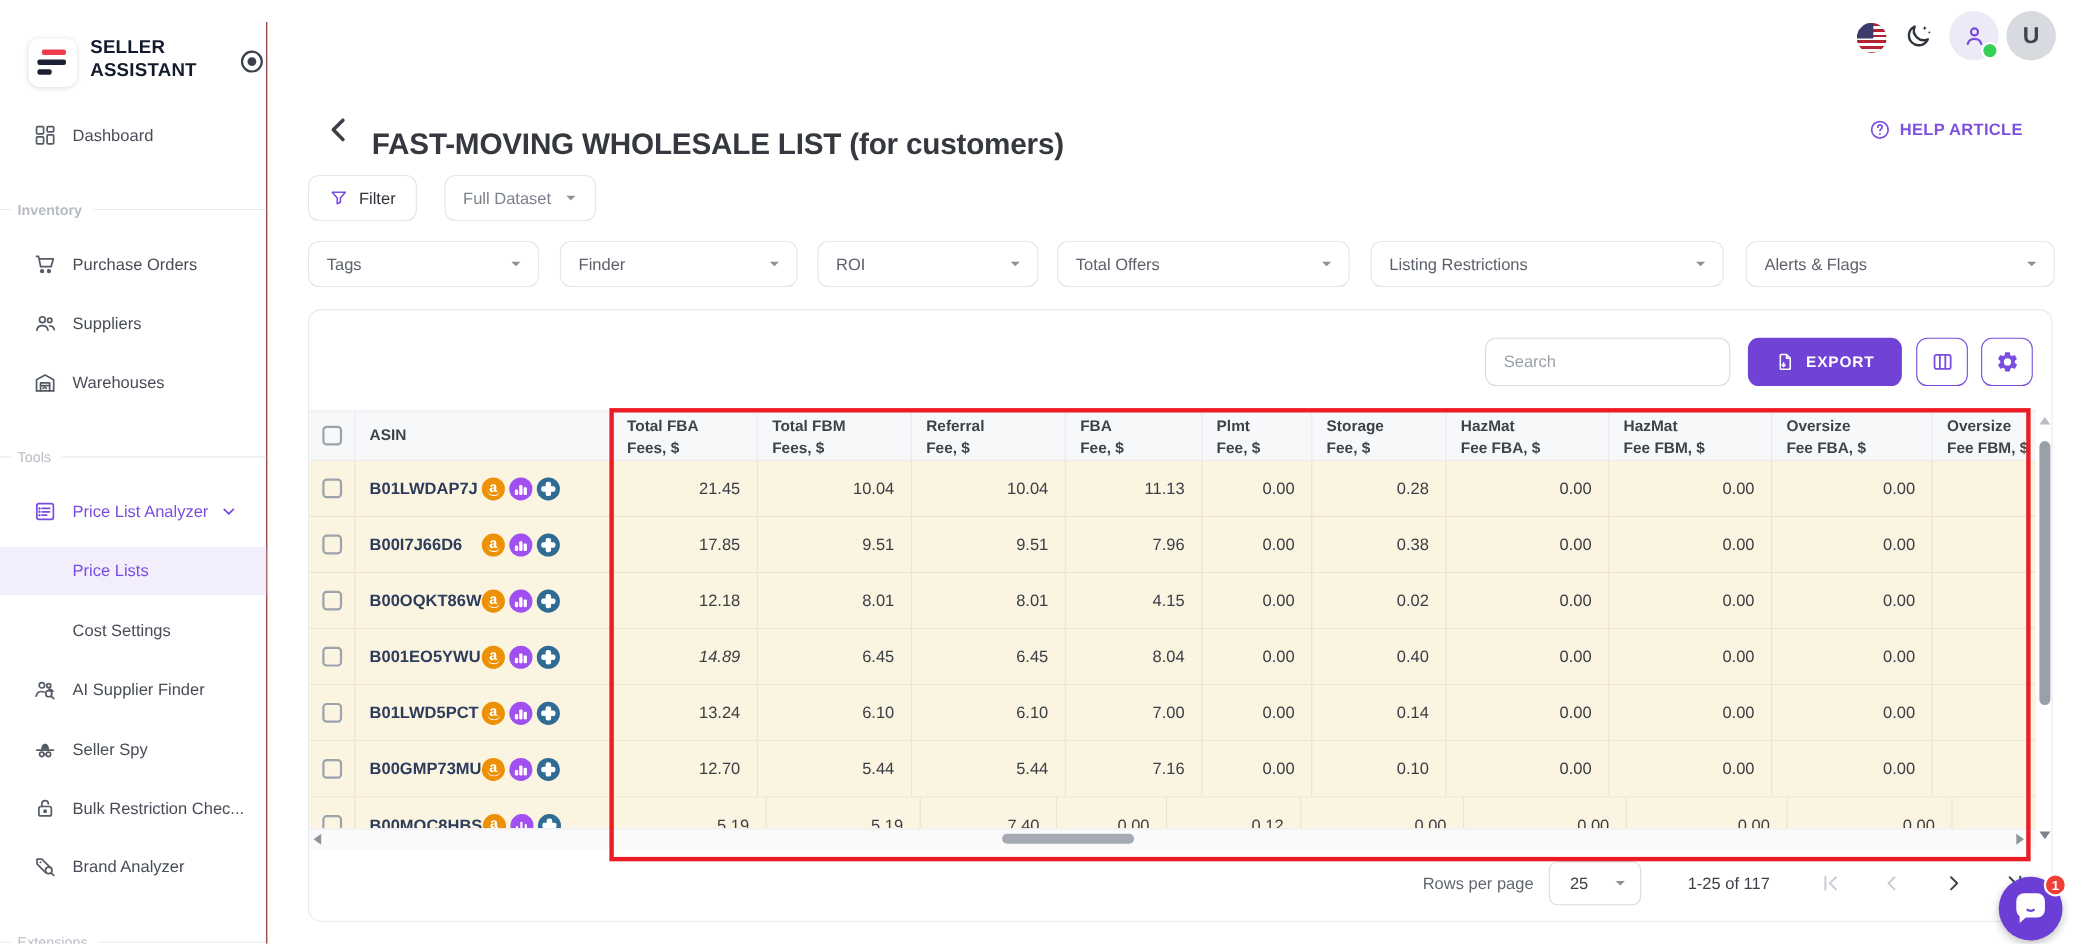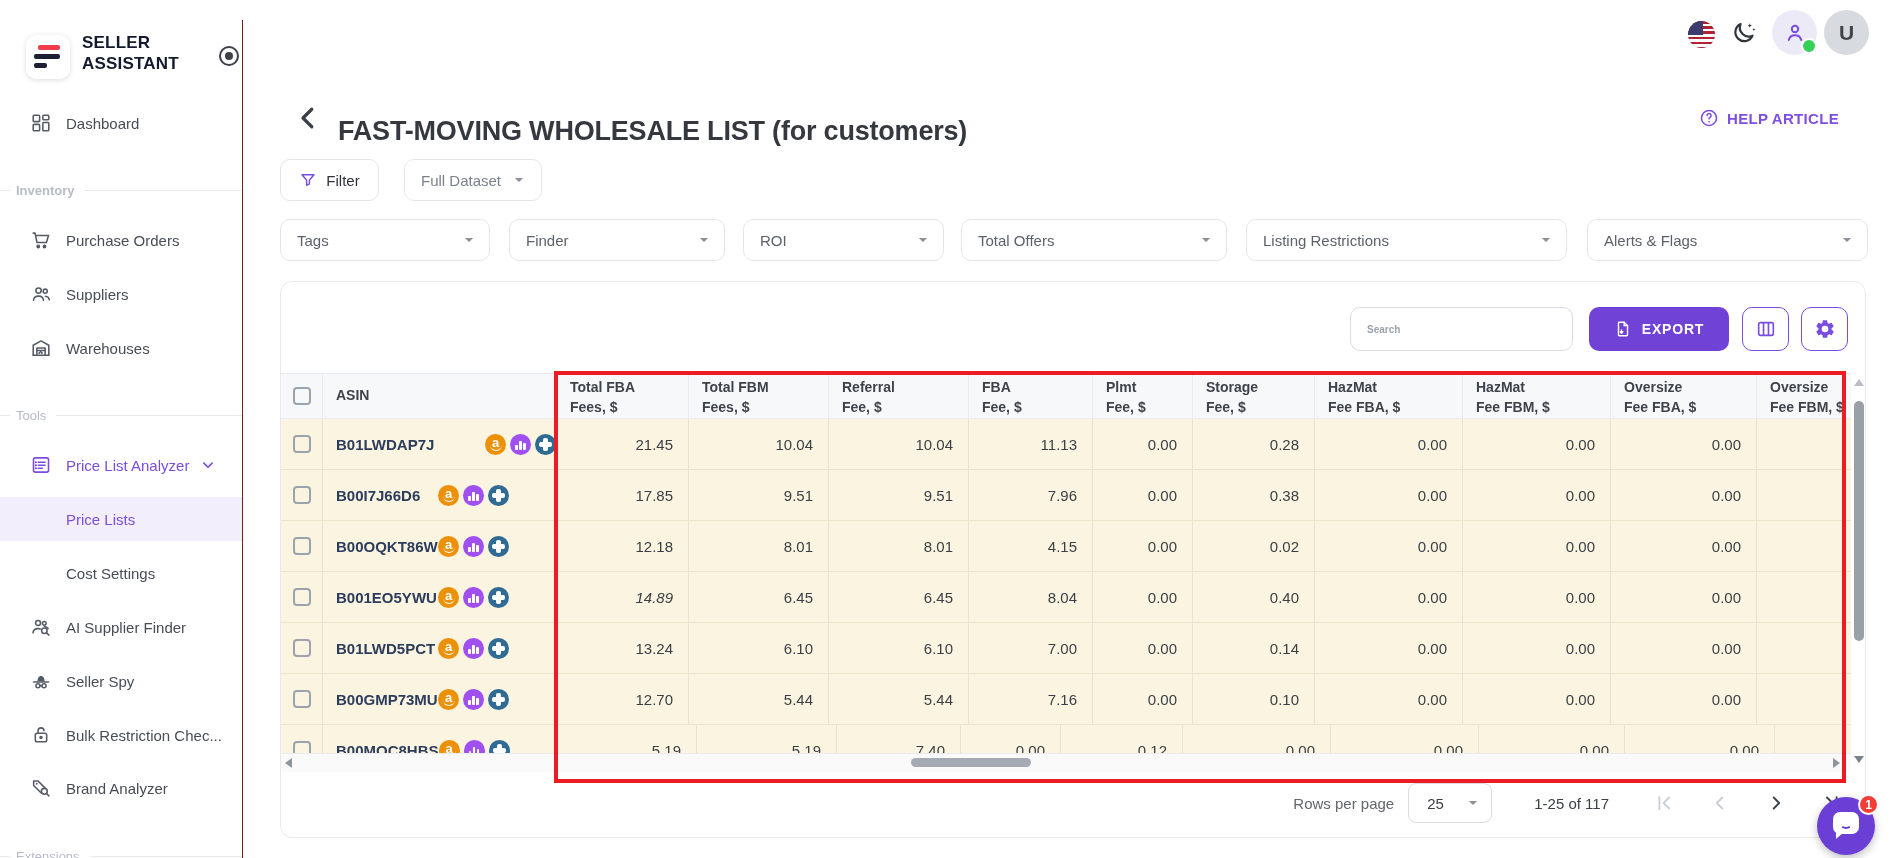--- a/index.html
+++ b/index.html
@@ -71,22 +71,22 @@
             border-radius:10px;background:#fff;display:flex;align-items:center;justify-content:space-between;
             padding:0 10px 0 16px;cursor:pointer;}
   .dropdown .dd-label{font-size:15px;color:#5c616b;}
   .caret{display:block;}
 
   
   .card{position:absolute;left:280px;top:281px;width:1586px;height:557px;box-sizing:border-box;
         border:1px solid #e7e9ee;border-radius:12px;background:#fff;overflow:hidden;}
   .search{position:absolute;left:1069px;top:25px;width:223px;height:44px;box-sizing:border-box;
           border:1px solid #d9dce3;border-radius:10px;background:#fff;display:flex;align-items:center;}
-  .search input{border:0;outline:0;background:transparent;width:100%;padding:0 16px;font-size:10px;
-          color:#3a3f46;font-family:"Liberation Sans",sans-serif;font-weight:bold;}
+  .search input{border:0;outline:0;background:transparent;width:100%;padding:0 16px;font-size:15px;
+          color:#3a3f46;font-family:"Liberation Sans",sans-serif;}
   .search input::placeholder{color:#9ba1ab;}
   .export-btn{position:absolute;left:1308px;top:25px;width:140px;height:44px;border:0;border-radius:10px;
           background:#7142d6;color:#fff;display:flex;align-items:center;justify-content:center;gap:10px;
           font-size:14px;font-weight:700;letter-spacing:.8px;cursor:pointer;font-family:"Liberation Sans",sans-serif;}
   .export-btn svg{width:18px;height:18px;}
   .sq-btn{position:absolute;top:25px;width:47px;height:44px;box-sizing:border-box;border:1.5px solid #7a4de0;
           border-radius:10px;background:#fff;color:#7a4de0;display:flex;align-items:center;justify-content:center;cursor:pointer;}
   .sq-btn svg{width:22px;height:22px;}
   .cols-btn{left:1461px;} .gear-btn{left:1520px;}
 
@@ -460,21 +460,21 @@
           <div class="th" style="width: 150px;">
             <div>Oversize</div>
             <div>Fee FBM, $</div>
           </div>
         </div>
       <div id="tbody">
           <div class="trow">
             <div class="td cb-cell" style="width: 42px;">
               <span class="cb"></span>
             </div>
-            <div class="td asin-cell" style="width: 234px; justify-content: space-between;">
+            <div class="td asin-cell" style="width: 234px;">
               <span class="asin-link">B01LWDAP7J</span>
               <span class="asin-icons">
                 <span class="ri amz">a</span>
                 <span class="ri kp">
                   <i></i>
                   <i></i>
                   <i></i>
                 </span>
                 <span class="ri cr">
                   <b class="v"></b>

